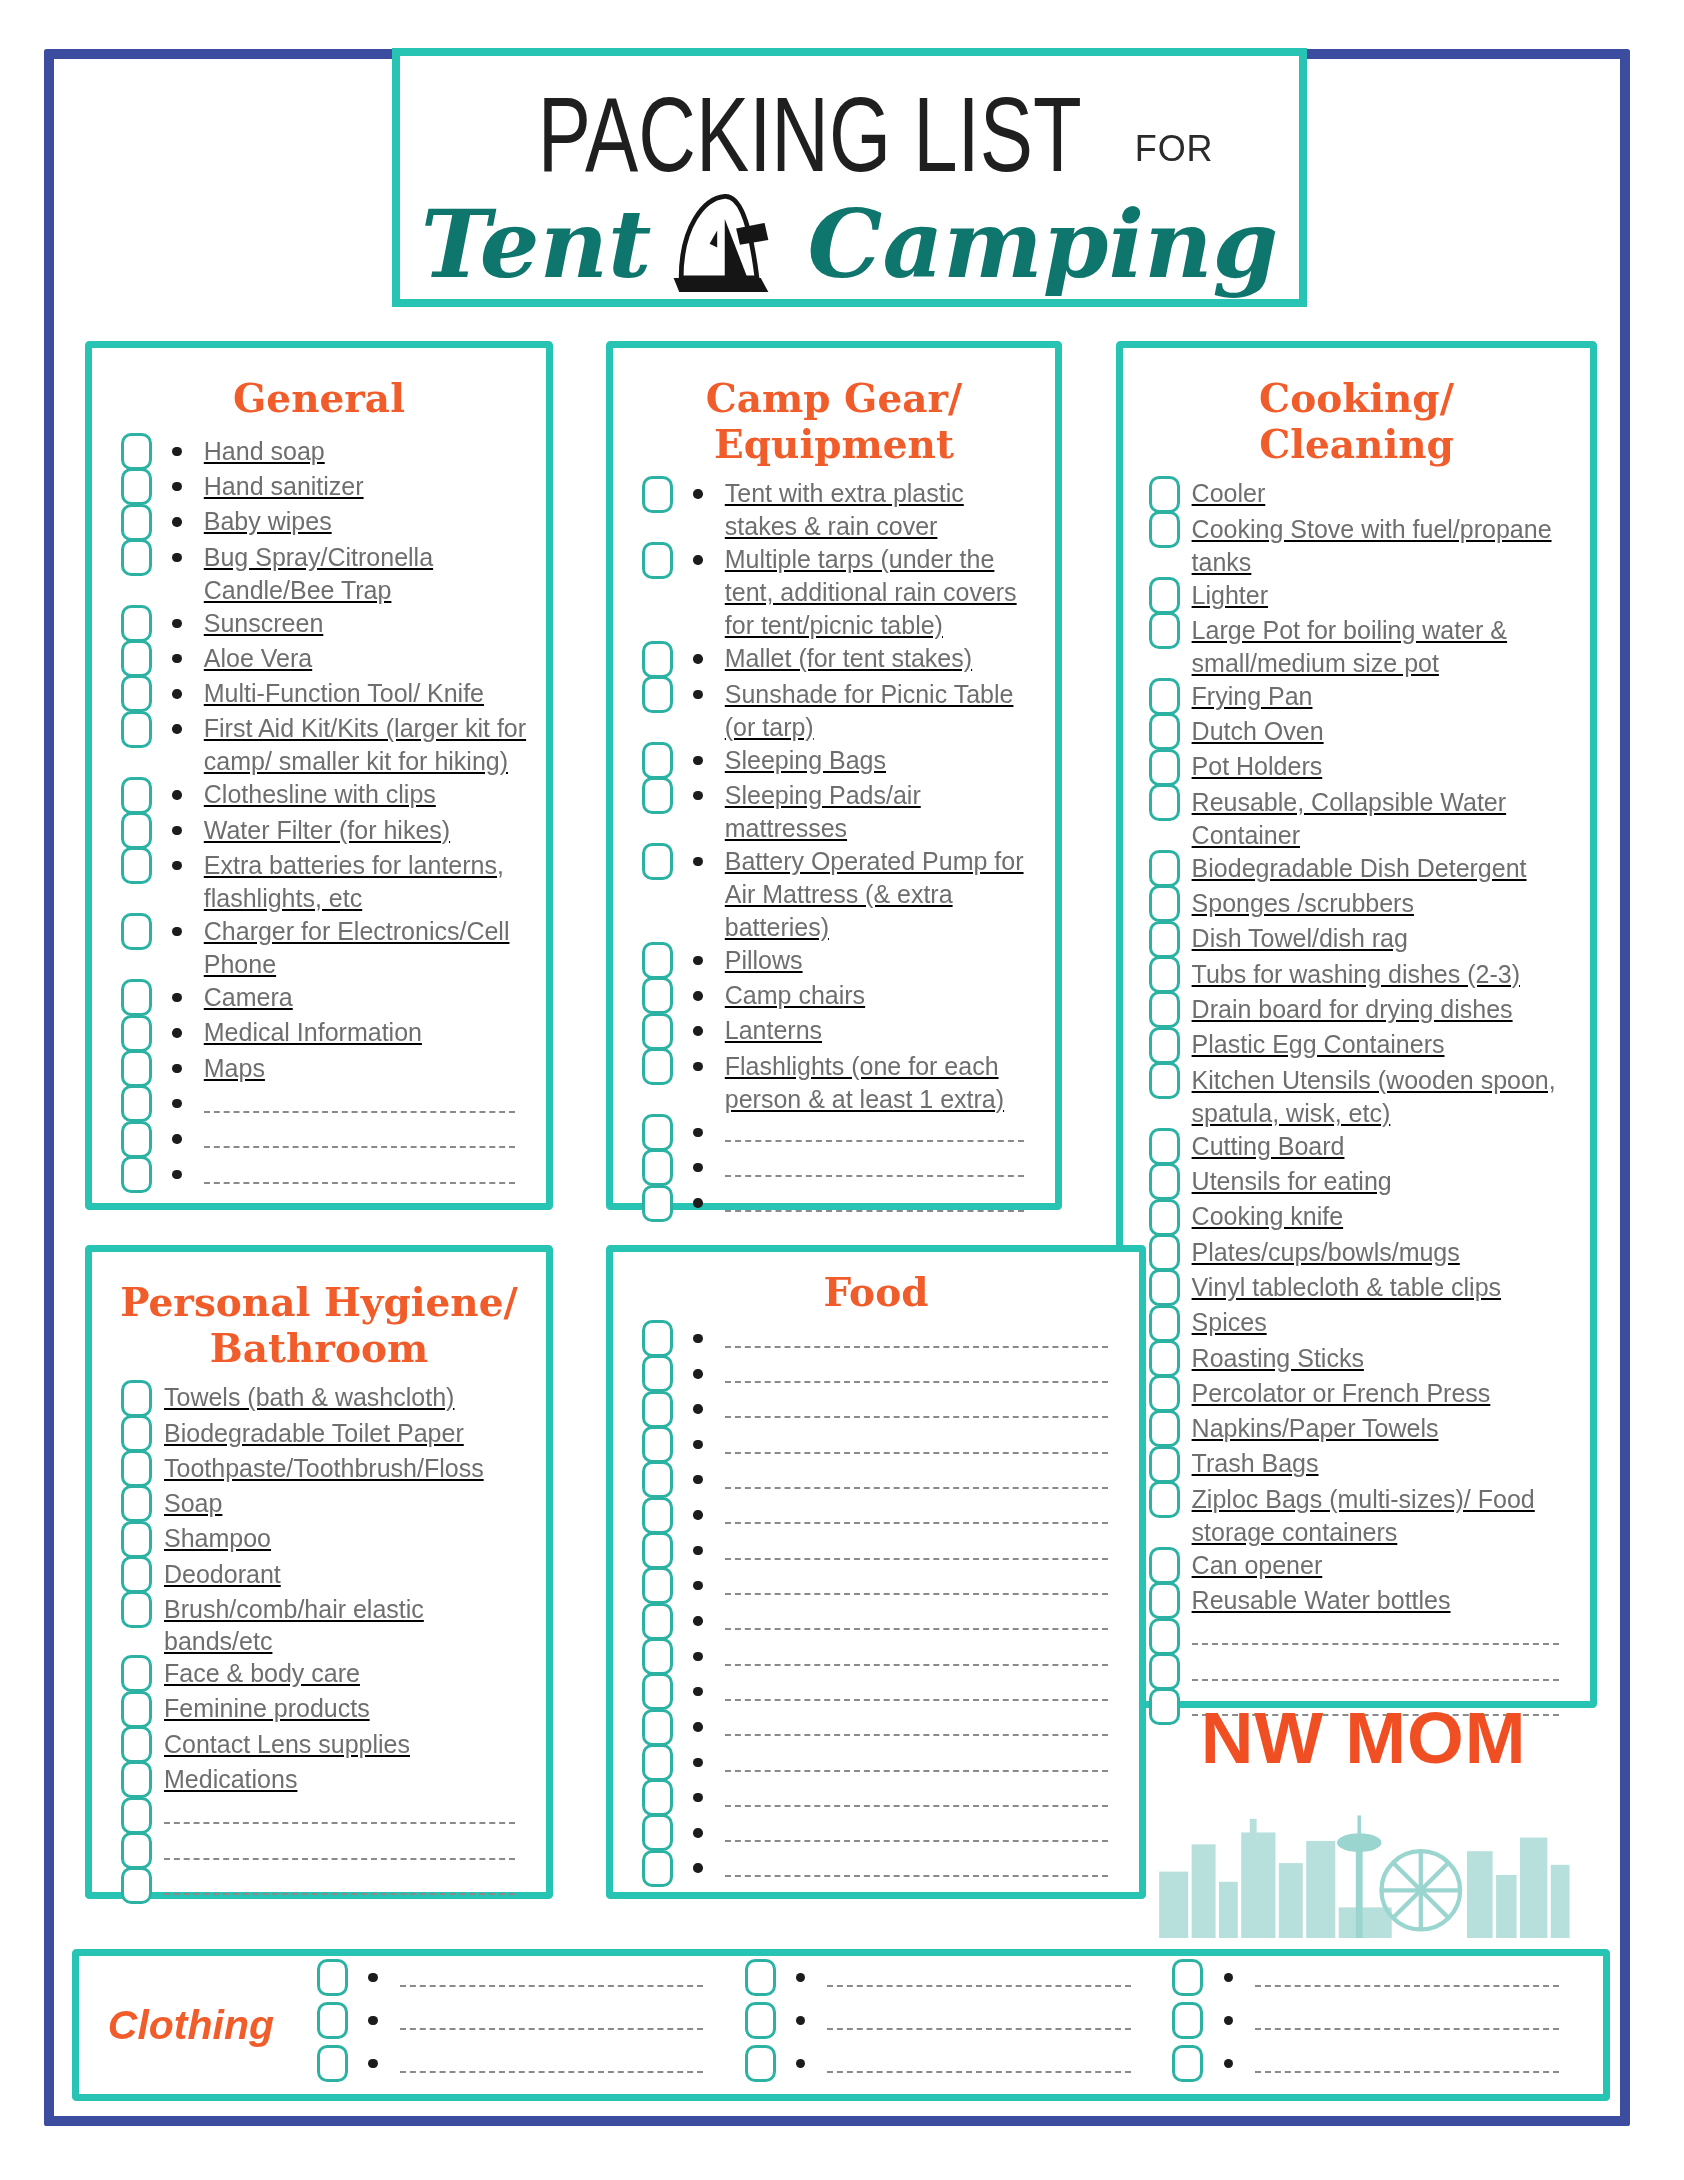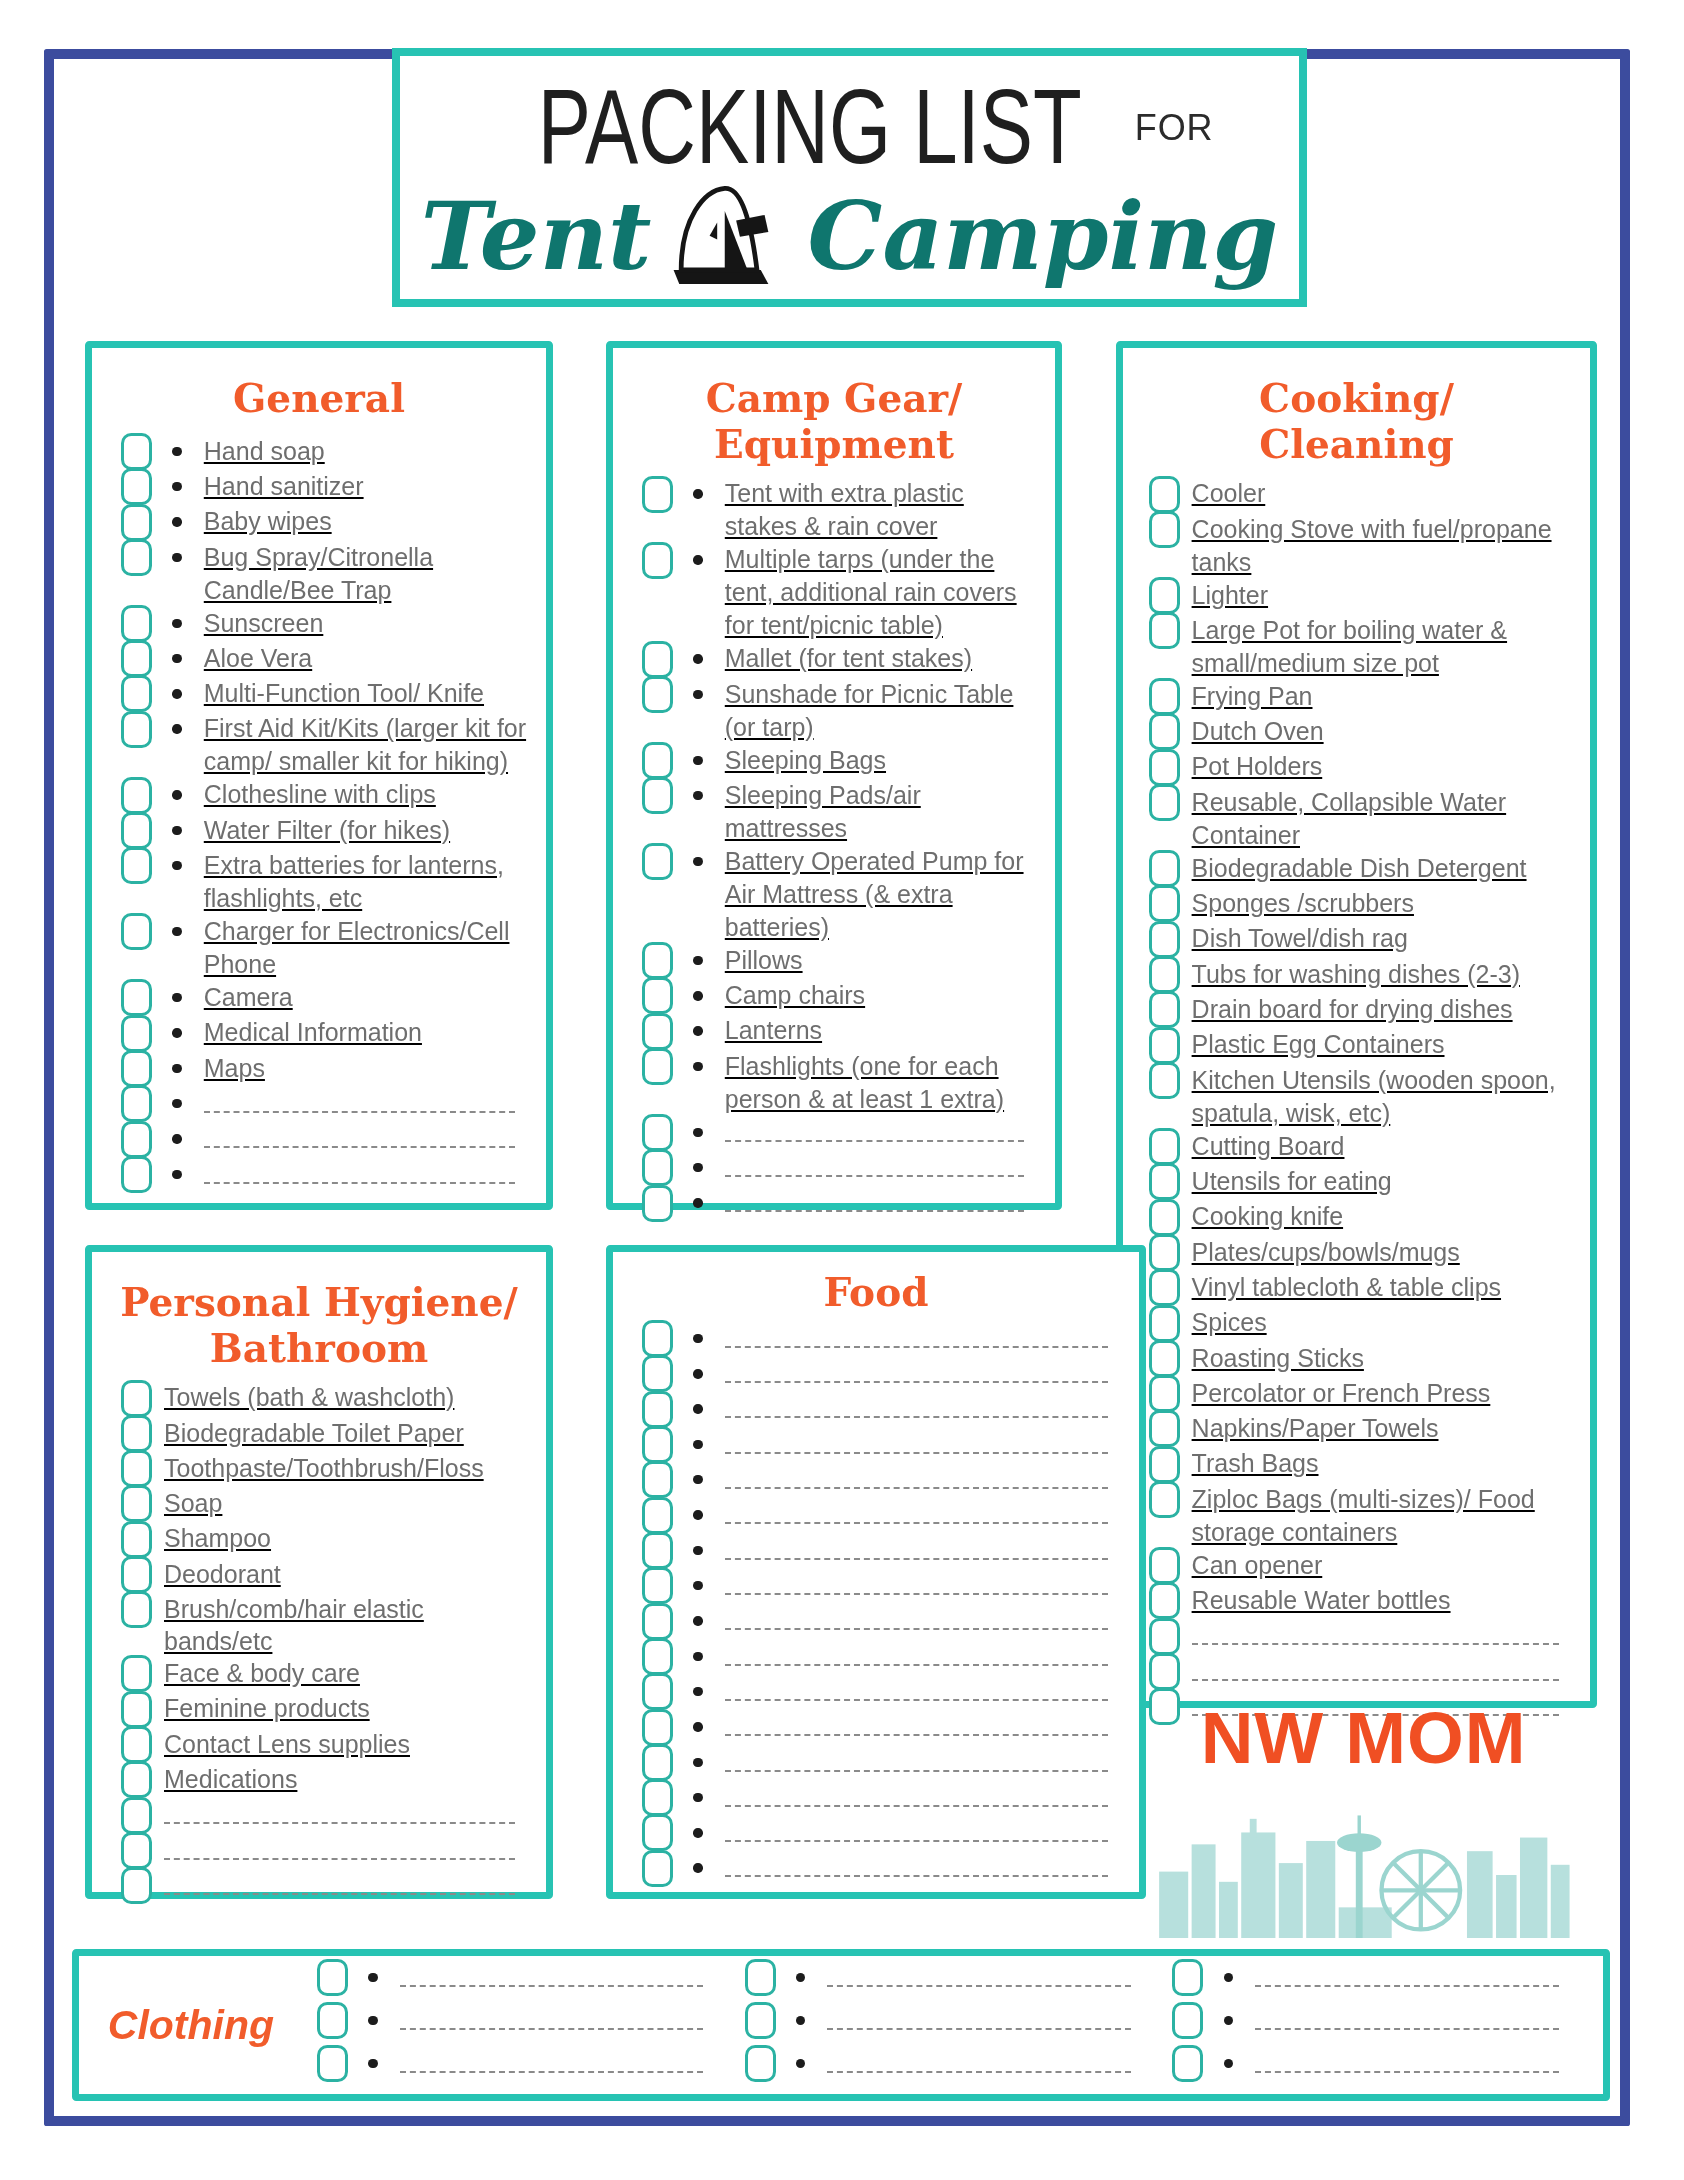--- a/index.html
+++ b/index.html
@@ -11,21 +11,21 @@
   .frame {
     position:absolute; left:44px; top:49px; width:1586px; height:2077px;
     border:10.2px solid #3c4c9e; border-radius:2.6px; box-sizing:border-box;
   }
   
   .titlebox {
     position:absolute; left:392px; top:48px; width:915px; height:259px;
     background:#fff; border:8.5px solid #27c3b3; box-sizing:border-box; z-index:6;
     display:flex; flex-direction:column; align-items:center;
   }
-  .title-line1 { display:flex; align-items:flex-start; margin-top:10px; }
+  .title-line1 { display:flex; align-items:center; margin-top:18px; }
   .packing {
     font-size:95px; color:#1f1f1f; letter-spacing:0px; font-weight:400;
     transform:scaleY(1.12) scaleX(0.84); transform-origin:center top; white-space:nowrap;
   }
   .for { font-size:36px; color:#2b2b2b; margin:41px 0 0 1.7px; letter-spacing:0.9px; }
   .title-line2 { display:flex; align-items:center; margin-top:1.7px; }
   .script { font-family:"DejaVu Serif", serif; font-style:italic; font-weight:bold; color:#0f766e; }
   .big-script { font-size:94px; line-height:94px; }
   .tent-svg { width:129px; height:109px; margin:0 13.6px 6.8px 13.6px; }
   

